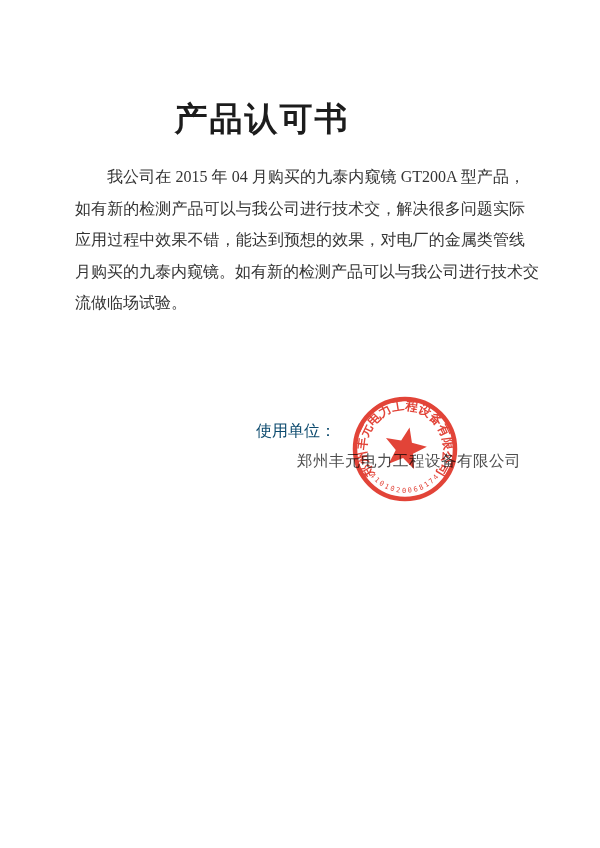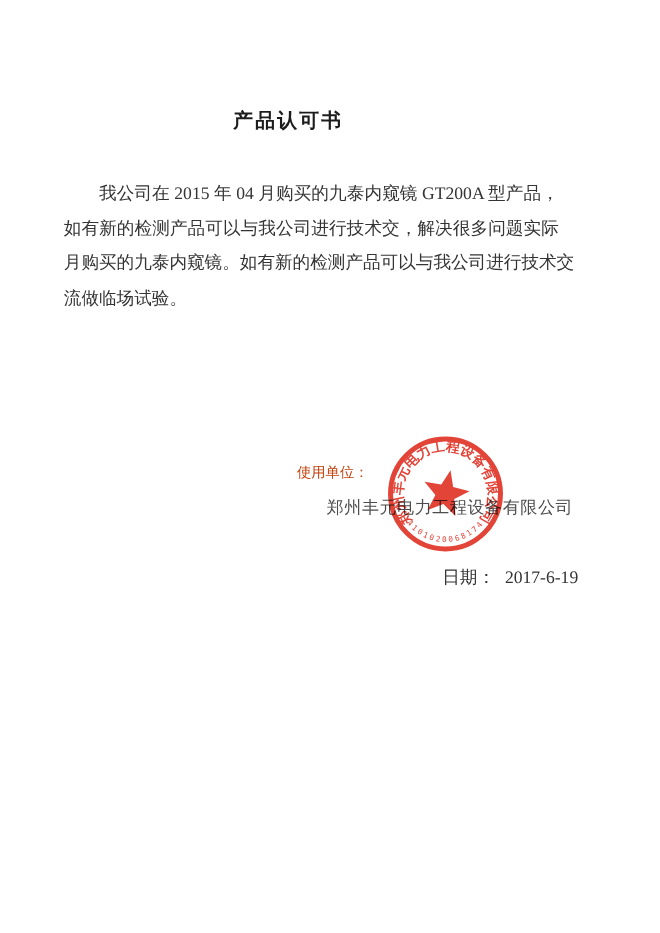--- a/index.html
+++ b/index.html
@@ -12,45 +12,45 @@
     position: relative;
     width: 600px; height: 848px;
     background: #ffffff;
     overflow: hidden;
   }
   .doc-title {
     position: absolute;
     top: 97px; left: 0; width: 524px;
     margin: 0;
     text-align: center;
-    font-size: 18px;
+    font-size: 33px;
     font-weight: bold;
     letter-spacing: 2px;
     color: #1c1c1c;
   }
   .doc-body {
     position: absolute;
-    left: 58px; top: 161px;
+    left: 75px; top: 161px;
     width: 450px;
     font-size: 16px;
     line-height: 31.5px;
     color: #343434;
   }
   .body-line {
     text-align: justify;
     text-align-last: justify;
     white-space: nowrap;
   }
   .body-line.first { text-indent: 2em; }
   .body-line.last  { text-align-last: left; }
   .sig-unit-label {
     position: absolute;
-    left: 270px; top: 421px;
-    font-size: 13px;
-    color: #c2410c;
+    left: 256px; top: 421px;
+    font-size: 16px;
+    color: #0c4a6e;
   }
   .sig-company {
     position: absolute;
     left: 297px; top: 451px;
     font-size: 15.5px;
     letter-spacing: 0.5px;
     color: #4d4d4d;
   }
   .date-row {
     position: absolute;
@@ -70,20 +70,21 @@
 </head>
 <body>
 
 <div class="page">
 
   <h1 class="doc-title">产品认可书</h1>
 
   <div class="doc-body">
     <div class="body-line first">我公司在 2015 年 04 月购买的九泰内窥镜 GT200A 型产品，</div>
     <div class="body-line">如有新的检测产品可以与我公司进行技术交，解决很多问题实际</div>
+    <div class="body-line">应用过程中效果不错，能达到预想的效果，对电厂的金属类管线</div>
     <div class="body-line">月购买的九泰内窥镜。如有新的检测产品可以与我公司进行技术交</div>
     <div class="body-line last">流做临场试验。</div>
   </div>
 
   <div class="sig-unit-label">使用单位：</div>
 
   <div class="sig-company">郑州丰元电力工程设备有限公司</div>
 
   <svg class="stamp" viewBox="-68 -68 136 136" xmlns="http://www.w3.org/2000/svg">
     <circle r="50" fill="none" stroke-width="4.5" stroke="#e03529"></circle>
@@ -91,17 +92,14 @@
     <path id="serialPath" d="M -41.3 15 A 44 44 0 0 0 41.3 15" fill="none"></path>
     <text font-size="12.5" font-weight="bold" font-family="Liberation Serif, DejaVu Serif, serif" fill="#e03529">
       <textPath href="#ringPath" startOffset="50%" text-anchor="middle">郑州丰元电力工程设备有限公司</textPath>
     </text>
     <text font-size="7" letter-spacing="2" font-family="DejaVu Sans Mono, monospace" fill="#e03529">
       <textPath href="#serialPath" startOffset="50%" text-anchor="middle">4101020068174</textPath>
     </text>
     <polygon transform="rotate(12)" points="0,-22 5.5,-7.5 20.9,-6.8 8.8,2.9 12.9,17.8 0,9.3 -12.9,17.8 -8.8,2.9 -20.9,-6.8 -5.5,-7.5" fill="#e03529"></polygon>
   </svg>
 
-  <div class="date-row">
-    <span>日期：</span><span class="date-value">2017-6-19</span>
-  </div>
 
 </div>
 
 </body></html>

